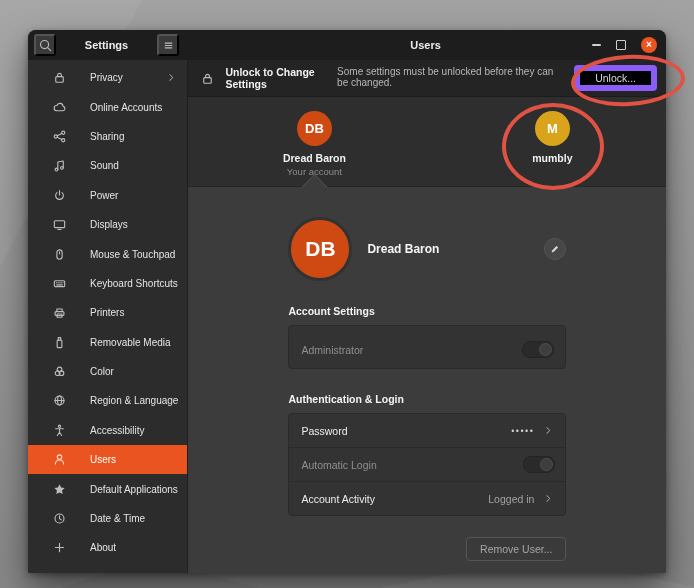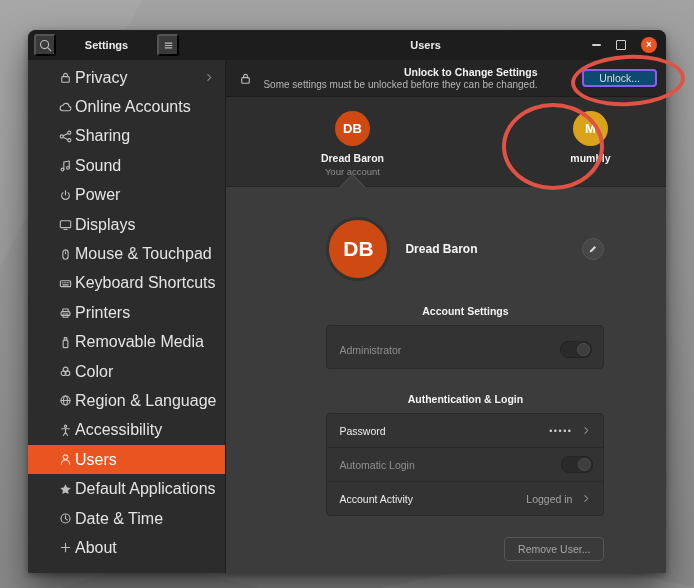--- a/index.html
+++ b/index.html
@@ -31,36 +31,36 @@
   .min-glyph{width:9px;height:2px;background:#cfcfcf;border-radius:1px;}
   .max-glyph{width:8px;height:8px;border:1.4px solid #cfcfcf;border-radius:1px;}
   .close-btn{width:16px;height:16px;border-radius:50%;background:#E95420;color:#fff;
              display:flex;align-items:center;justify-content:center;font-size:10px;
              font-weight:bold;line-height:1;}
 
   .main-body{flex:1;display:flex;min-height:0;}
 
   
   .sidebar{flex:0 0 157px;background:#2c2c2c;border-right:1px solid #1e1e1e;padding-top:3px;}
-  .side-item{height:29.4px;display:flex;align-items:center;gap:2px;
-             padding:0 9px 0 30px;font-size:16px;color:#e4e4e4;cursor:default;}
+  .side-item{height:29.4px;display:flex;align-items:center;gap:23px;
+             padding:0 9px 0 24px;font-size:10px;color:#e4e4e4;cursor:default;}
   .side-item .lbl{white-space:nowrap;}
   .side-item .chev{margin-left:auto;display:flex;}
   .side-item.selected{background:#E95420;color:#fff;}
   .side-item.selected svg *{stroke:#ffd9c8;}
   .sicon{width:15px;height:15px;flex:0 0 15px;display:flex;}
 
   
   .main{flex:1;display:flex;flex-direction:column;background:#3c3c3c;min-width:0;}
   .unlock-banner{flex:0 0 36px;background:#242424;border-bottom:1px solid #1b1b1b;
                  display:flex;align-items:center;gap:10px;padding:0 9px 0 12px;}
-  .ub-texts{display:flex;flex-direction:column;gap:1px;text-align:right;}
+  .ub-texts{display:flex;flex-direction:row;gap:1px;}
   .ub-title{font-size:10.5px;font-weight:bold;color:#f1f1f1;}
   .ub-sub{font-size:10px;color:#b7b7b7;}
-  .unlock-btn{margin-left:auto;background:#0c4a6e;border:2px solid #8b5cf6;border-radius:4px;
+  .unlock-btn{margin-left:auto;background:#000000;border:6px solid #8b5cf6;border-radius:4px;
               color:#dadada;font-size:10.5px;padding:1px 15px;font-family:inherit;}
 
   .carousel{flex:0 0 89px;background:#2e2e2e;position:relative;border-bottom:1px solid #262626;}
   .car-user{position:absolute;top:14px;transform:translateX(-50%);display:flex;
             flex-direction:column;align-items:center;width:130px;}
   .car-avatar{width:35px;height:35px;border-radius:50%;display:flex;align-items:center;
               justify-content:center;color:#fff;font-size:13px;font-weight:bold;}
   .car-name{margin-top:6px;font-size:10.5px;font-weight:bold;color:#f2f2f2;}
   .car-sub{margin-top:2px;font-size:9.5px;color:#8d8d8d;}
 
@@ -71,21 +71,21 @@
   .column{width:278px;margin:30px 0 0 100px;display:flex;flex-direction:column;}
 
   .profile-row{display:flex;align-items:center;}
   .big-avatar{width:58px;height:58px;border-radius:50%;border:3px solid #323232;
               display:flex;align-items:center;justify-content:center;color:#fff;
               font-size:21px;font-weight:bold;}
   .profile-name{margin-left:15px;font-size:12px;font-weight:bold;color:#f5f5f5;}
   .edit-btn{margin-left:auto;width:22px;height:22px;border-radius:50%;background:#474747;
             border:1px solid #555;display:flex;align-items:center;justify-content:center;padding:0;}
 
-  .section-heading{margin-top:24px;font-size:10.5px;font-weight:bold;color:#f2f2f2;text-align:center;}
+  .section-heading{margin-top:24px;font-size:10.5px;font-weight:bold;color:#f2f2f2;}
   .card{margin-top:8px;background:#333;border:1px solid #2a2a2a;border-radius:4px;}
   .card1{padding:15px 11px 10px 12px;}
   .admin-row{display:flex;align-items:center;}
   .dim-label{font-size:10.5px;color:#8f8f8f;}
   .admin-desc{margin-top:6px;font-size:9.8px;line-height:1.3;color:#6f6f6f;width:252px;}
 
   .toggle{width:30px;height:15px;border-radius:8px;background:#2a2a2a;border:1px solid #242424;
           position:relative;margin-left:auto;flex:0 0 30px;}
   .toggle .knob{position:absolute;top:1px;width:13px;height:13px;border-radius:50%;
                 background:#3e3e3e;border:0.5px solid #4d4d4d;box-sizing:border-box;}

